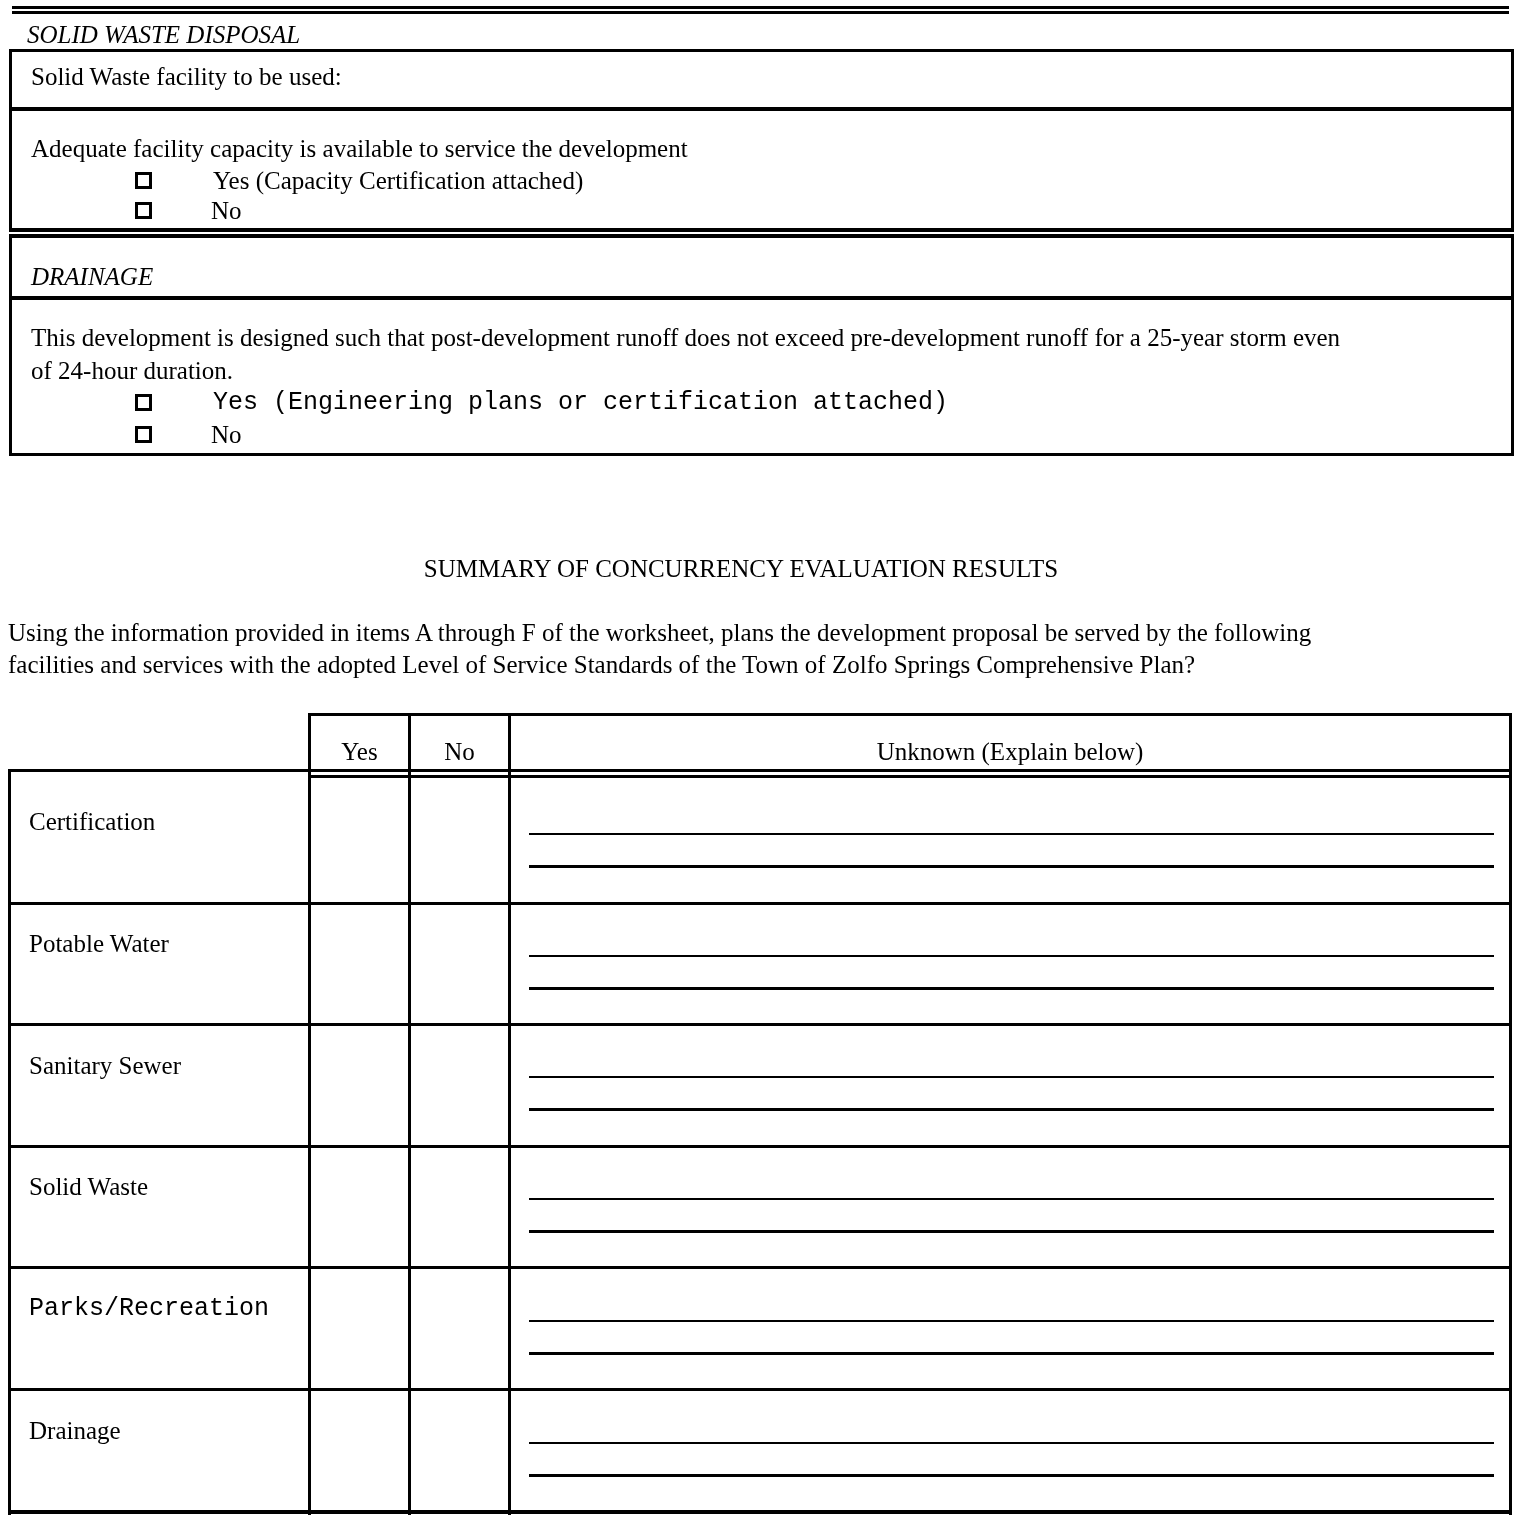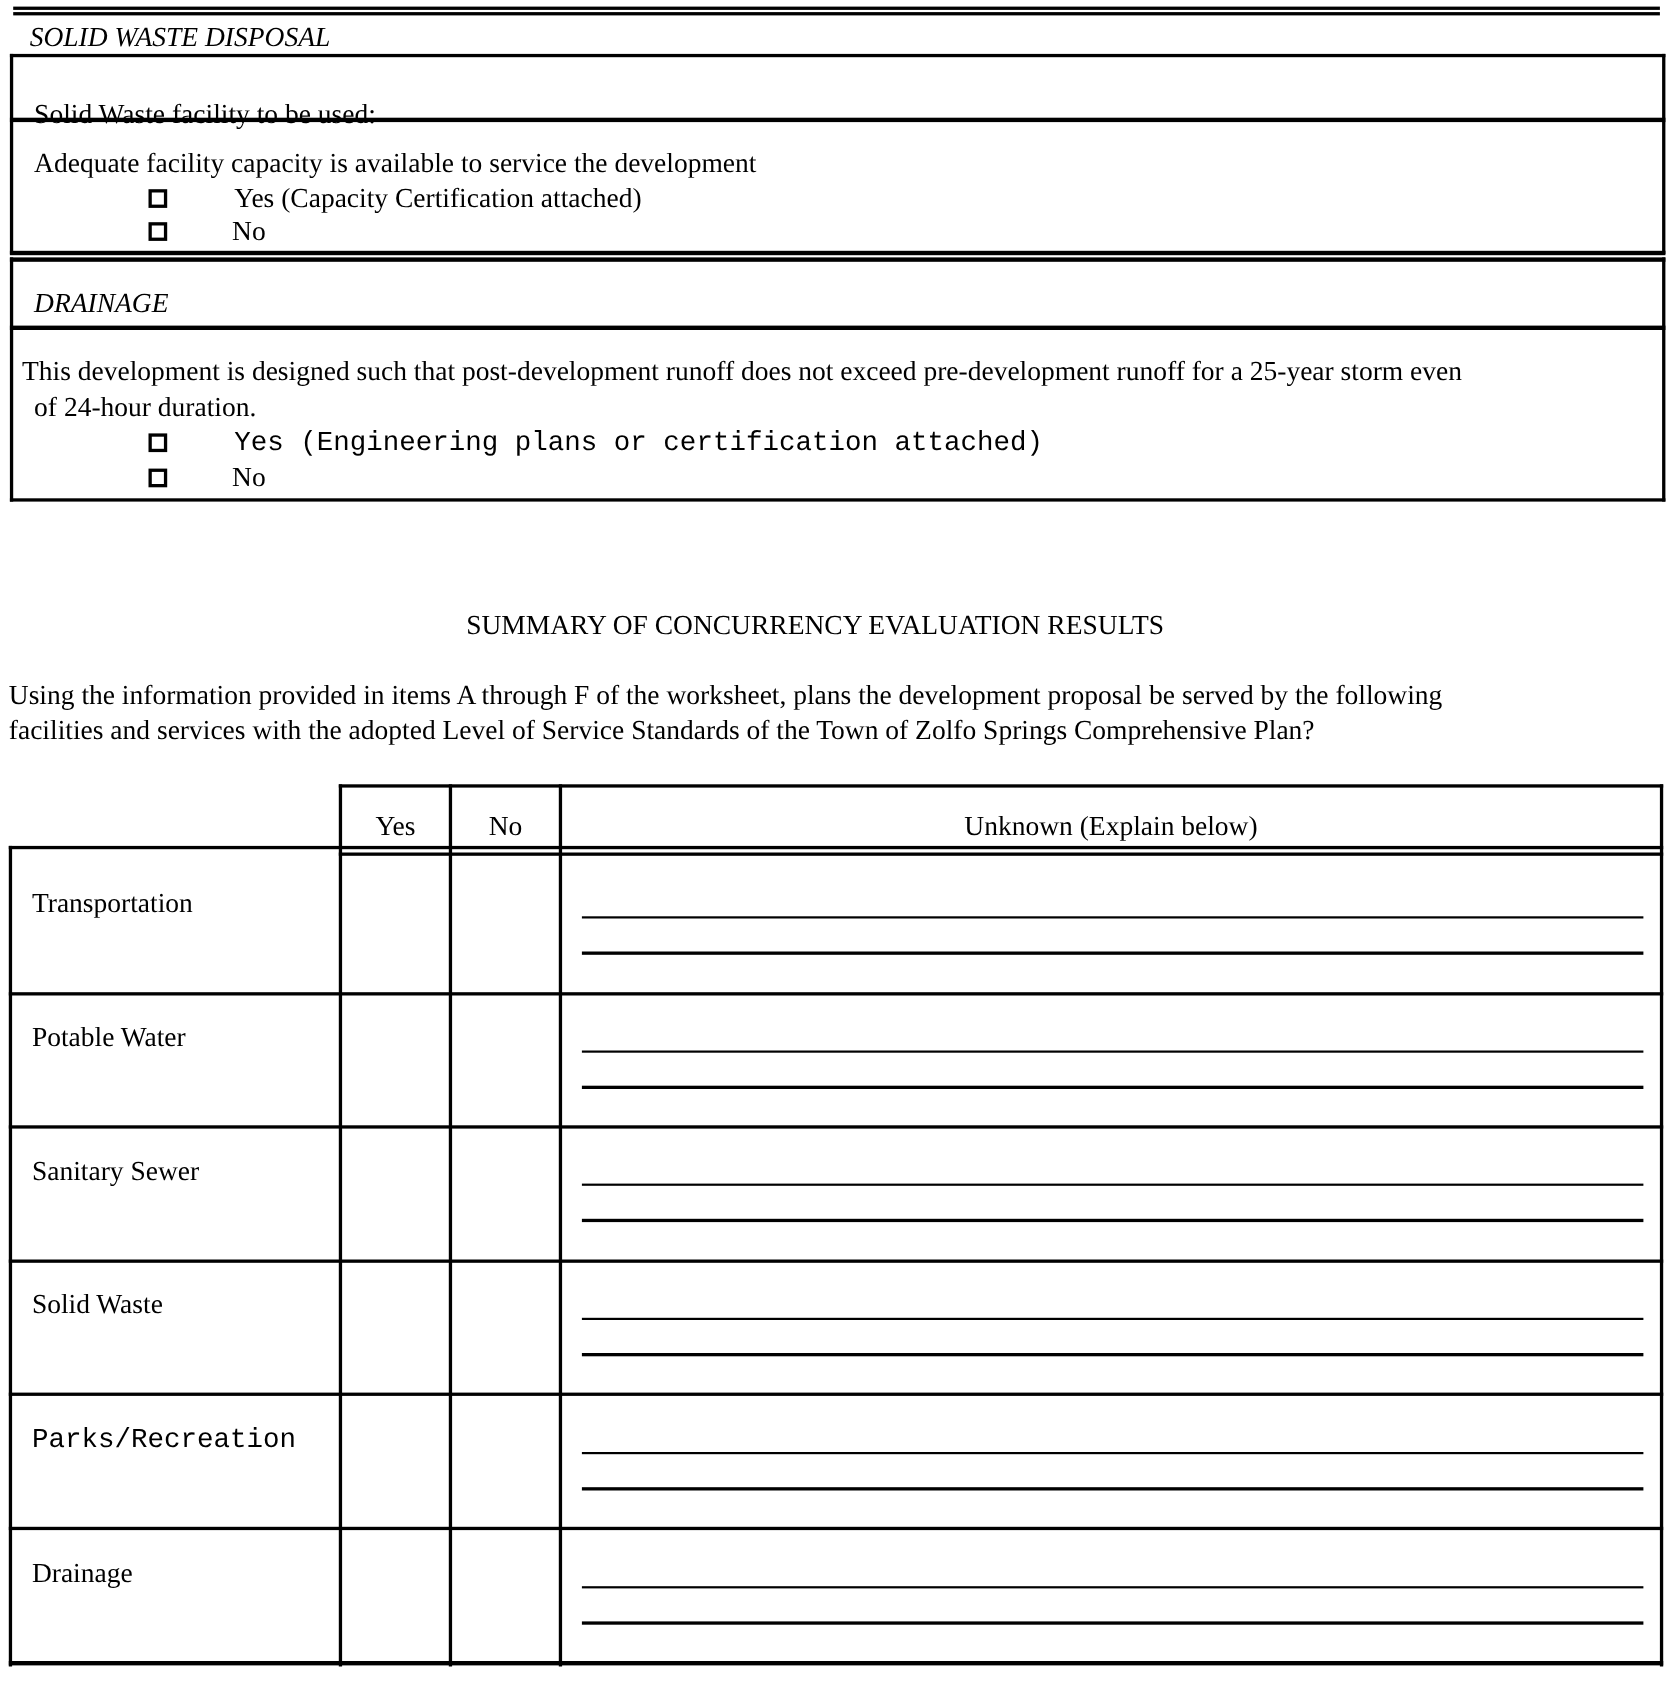--- a/index.html
+++ b/index.html
@@ -14,36 +14,36 @@
 </style>
 </head>
 <body>
 
 <div class="hline" style="left:12px;top:6px;width:1497px;height:3px;"></div>
 <div class="hline" style="left:12px;top:11px;width:1497px;height:3px;"></div>
 
 <div class="abs txt italic" style="left:27px;top:20px;">SOLID WASTE DISPOSAL</div>
 
 <div class="abs" style="left:9px;top:49px;width:1505px;height:182px;border:3px solid #000;border-bottom:none;box-sizing:border-box;"></div>
-<div class="abs txt" style="left:31px;top:90px;">Solid Waste facility to be used:</div>
+<div class="abs txt" style="left:31px;top:62px;">Solid Waste facility to be used:</div>
 <div class="hline" style="left:9px;top:107px;width:1505px;height:4px;"></div>
 <div class="abs txt" style="left:31px;top:134px;">Adequate facility capacity is available to service the development</div>
 
 <div class="cb" style="left:135px;top:172px;width:17px;height:17px;"></div>
 <div class="abs txt" style="left:213px;top:166px;">Yes  (Capacity Certification attached)</div>
 <div class="cb" style="left:135px;top:202px;width:17px;height:17px;"></div>
 <div class="abs txt" style="left:211px;top:196px;">No</div>
 
 <div class="hline" style="left:9px;top:228px;width:1505px;height:4px;"></div>
 <div class="hline" style="left:9px;top:234px;width:1505px;height:4px;"></div>
 
 <div class="abs" style="left:9px;top:234px;width:1505px;height:222px;border:3px solid #000;border-top:none;box-sizing:border-box;"></div>
 <div class="abs txt italic" style="left:31px;top:262px;">DRAINAGE</div>
 <div class="hline" style="left:9px;top:296px;width:1505px;height:4px;"></div>
-<div class="abs txt" style="left:20px;top:323px;">This development is designed such that post-development runoff does not exceed pre-development runoff for a 25-year storm even</div>
+<div class="abs txt" style="left:31px;top:323px;">This development is designed such that post-development runoff does not exceed pre-development runoff for a 25-year storm even</div>
 <div class="abs txt" style="left:31px;top:356px;">of 24-hour duration.</div>
 
 <div class="cb" style="left:135px;top:394px;width:17px;height:17px;"></div>
 <div class="abs txt" style="left:213px;top:388px;font-family:Liberation Mono, monospace;">Yes  (Engineering plans or certification attached)</div>
 <div class="cb" style="left:135px;top:426px;width:17px;height:17px;"></div>
 <div class="abs txt" style="left:211px;top:420px;">No</div>
 
 <div class="abs txt" style="left:0;width:1482px;top:554px;text-align:center;">SUMMARY OF CONCURRENCY EVALUATION RESULTS</div>
 <div class="abs txt" style="left:8px;top:618px;">Using the information provided in items A through F of the worksheet, plans the development proposal be served by the following</div>
 <div class="abs txt" style="left:8px;top:650px;">facilities and services with the adopted Level of Service Standards of the Town of Zolfo Springs Comprehensive Plan?</div>
@@ -57,21 +57,21 @@
   <div class="vline" style="left:1509px;top:713px;width:3px;height:802px;"></div>
   <div class="vline" style="left:8px;top:769px;width:3px;height:746px;"></div>
 
   <div class="abs txt center" style="left:311px;width:97px;top:737px;">Yes</div>
   <div class="abs txt center" style="left:411px;width:97px;top:737px;">No</div>
   <div class="abs txt center" style="left:511px;width:998px;top:737px;">Unknown (Explain below)</div>
 
   <div class="hline" style="left:8px;top:769px;width:1504px;height:3px;"></div>
   <div class="hline" style="left:308px;top:775px;width:1204px;height:3px;"></div>
 
-  <div class="abs txt" style="left:29px;top:807px;">Transportation</div>
+  <div class="abs txt" style="left:29px;top:807px;">Certification</div>
   <div class="abs" style="left:311px;top:778px;width:97px;height:124px;"></div>
   <div class="abs" style="left:411px;top:778px;width:97px;height:124px;"></div>
   <div class="hline" style="left:529px;top:833px;width:965px;height:2px;"></div>
   <div class="hline" style="left:529px;top:865px;width:965px;height:3px;"></div>
   <div class="hline" style="left:8px;top:902px;width:1504px;height:3px;"></div>
 
   <div class="abs txt" style="left:29px;top:929px;">Potable Water</div>
   <div class="abs" style="left:311px;top:905px;width:97px;height:118px;"></div>
   <div class="abs" style="left:411px;top:905px;width:97px;height:118px;"></div>
   <div class="hline" style="left:529px;top:955px;width:965px;height:2px;"></div>

